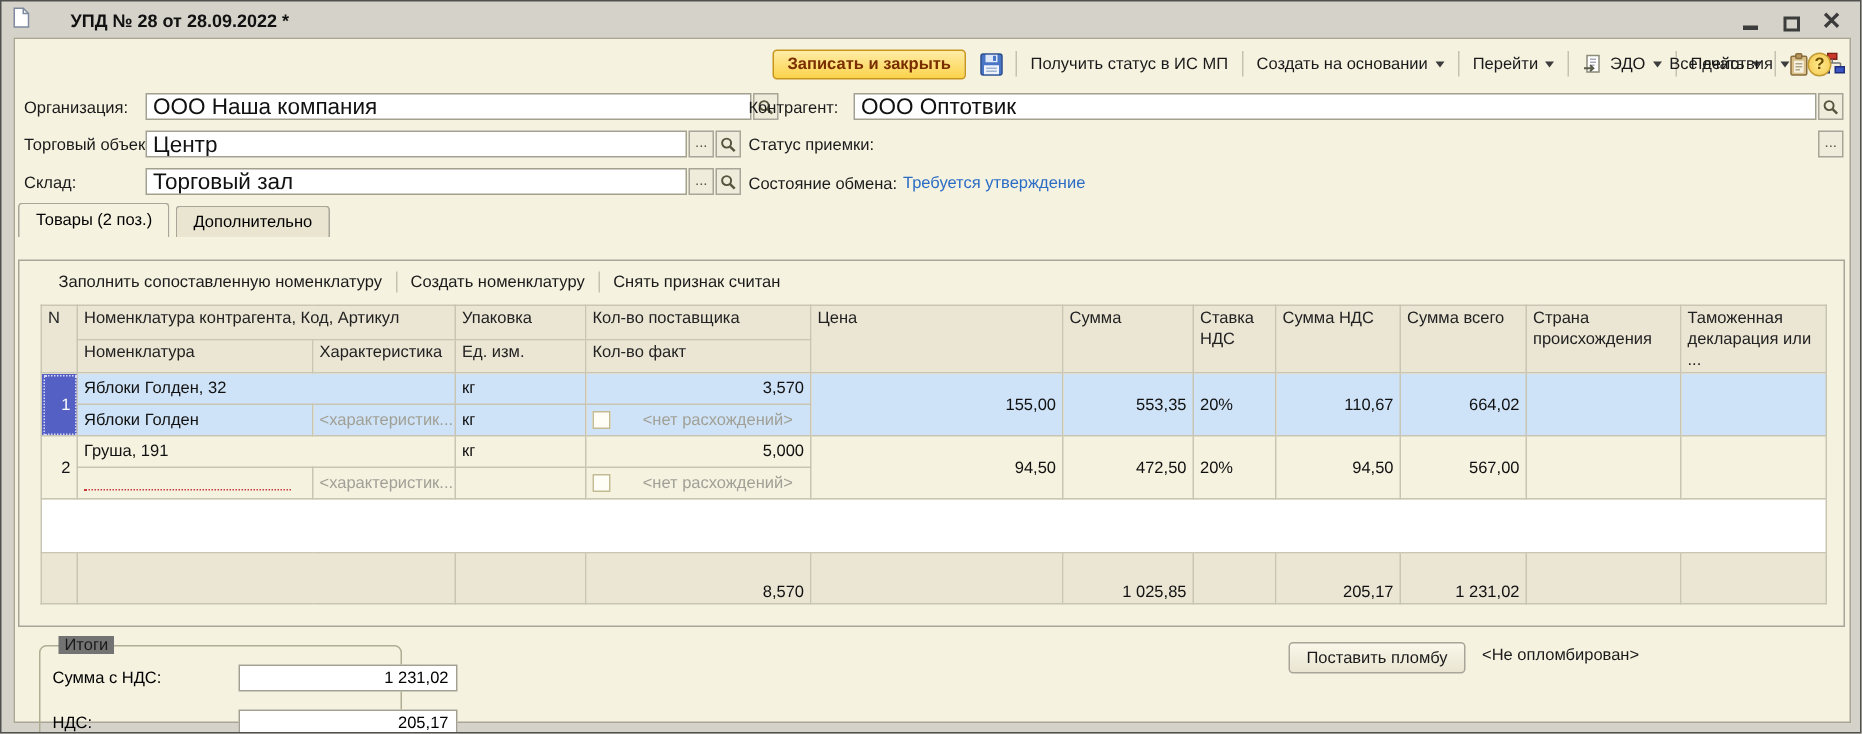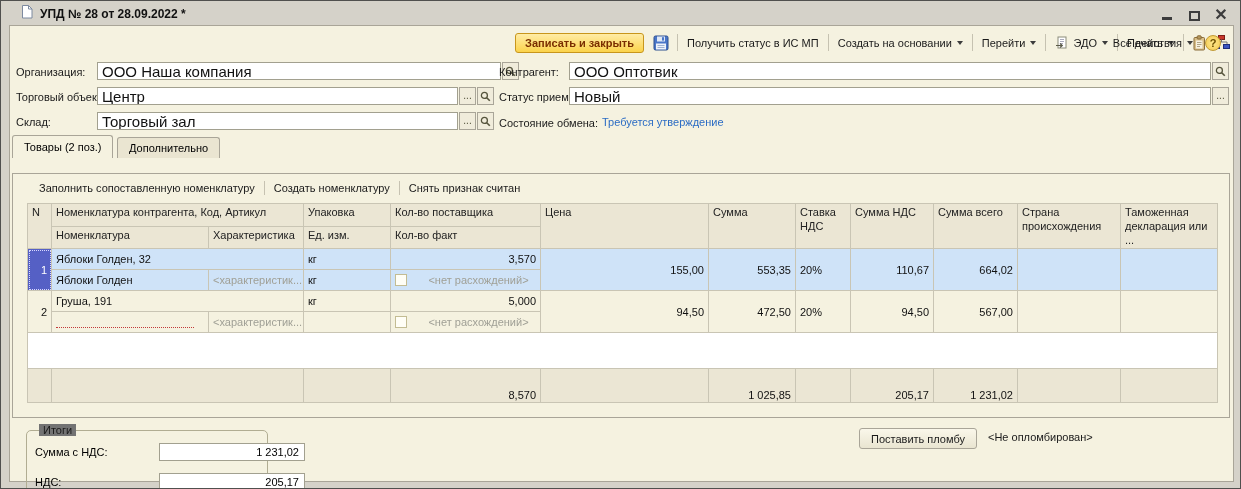--- a/index.html
+++ b/index.html
@@ -1,18 +1,18 @@
 <!DOCTYPE html>
 <html><head>
 <meta charset="utf-8">
 <style>
   html,body{margin:0;padding:0;background:#888;}
   *{box-sizing:border-box;font-family:"Liberation Sans",sans-serif;}
   .win{position:relative;width:1241px;height:489px;background:#d5d2c9;border:1px solid #50504e;overflow:hidden;}
-  .titlebar{position:absolute;left:1px;top:1px;right:1px;height:23px;background:#d5d2c9;display:flex;align-items:center;padding-left:18px;}
+  .titlebar{position:absolute;left:1px;top:1px;right:1px;height:23px;background:#d5d2c9;display:flex;align-items:center;padding-left:5px;gap:20px;}
   .title-text{font-size:12px;font-weight:bold;color:#111;margin-left:6px;}
   .wc-box{position:absolute;right:10px;top:4px;display:flex;gap:11px;align-items:center;}
   .wc{width:16px;height:16px;display:flex;align-items:flex-end;justify-content:center;cursor:default;}
   .wc-min i{display:block;width:10px;height:0;border-bottom:3px solid #3c3c3c;margin-bottom:2px;}
   .wc-max i{display:block;width:11px;height:10px;border:2px solid #3c3c3c;margin-bottom:1px;}
   .wc-close{font-size:16px;font-weight:bold;color:#3c3c3c;line-height:15px;}
   .client{position:absolute;left:8px;top:24px;width:1225px;height:457px;background:#f5f2e0;border:1px solid #a9a598;}
   
   .toolbar{position:absolute;left:0;top:3px;right:0;height:27px;display:flex;align-items:center;padding-left:6px;justify-content:flex-end;}
   .tb-sep{width:1px;height:17px;background:#c6c2b1;margin:0 5px;}
@@ -183,21 +183,20 @@
     <span class="flabel" style="left:489px;top:37px;">Контрагент:</span>
     <input class="finput" style="left: 559px; top: 36px; width: 642px;" value="ООО Оптотвик">
     <span class="fbtn" style="left:1202px;top:36px;">
         <svg width="11" height="11" viewBox="0 0 11 11">
           <circle cx="4.4" cy="4.4" r="3" fill="none" stroke="#55543c" stroke-width="1.3"></circle>
           <line x1="6.7" y1="6.7" x2="9.8" y2="9.8" stroke="#55543c" stroke-width="1.6"></line>
         </svg>
       </span>
 
     <span class="flabel" style="left:489px;top:62px;">Статус приемки:</span>
-    <input class="finput" style="left: 559px; top: 61px; width: 642px;" value="Новый">
     <span class="fbtn" style="left:1202px;top:61px;">...</span>
 
     <span class="flabel" style="left:489px;top:88px;">Состояние обмена:</span>
     <span class="flink" style="left:592px;top:88px;">Требуется утверждение</span>
 
     <div class="tab tab-active" style="left:2px;top:109px;">Товары (2 поз.)</div>
     <div class="tab tab-idle" style="left:107px;top:111px;">Дополнительно</div>
 
     <div class="tabpanel">
       <div class="cmdbar">

